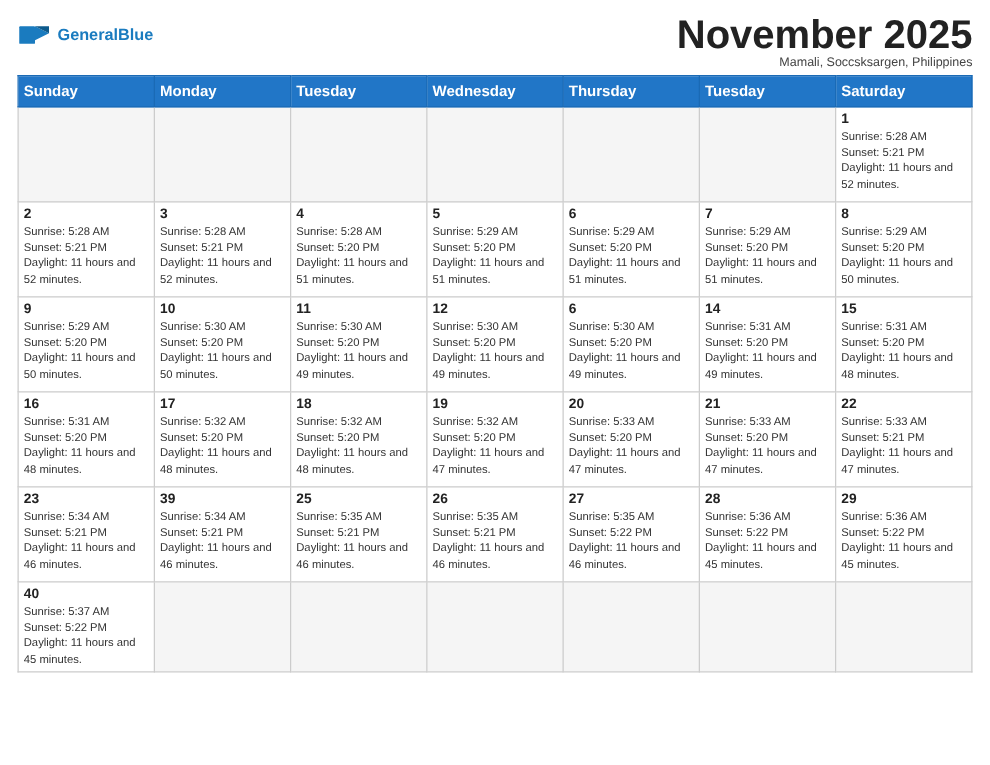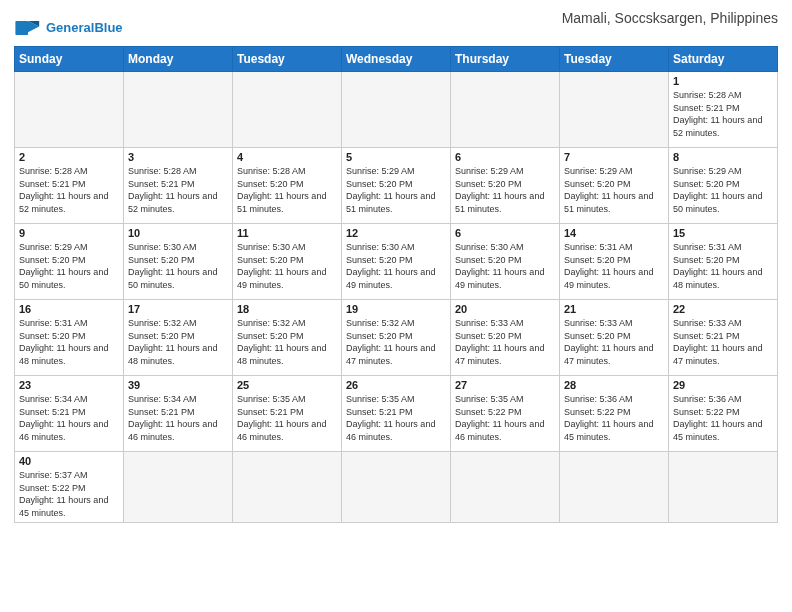--- a/index.html
+++ b/index.html
@@ -46,21 +46,21 @@
     .title-block {
       text-align: right;
     }
     .month-title {
       font-size: 32px;
       font-weight: bold;
       color: #222;
       line-height: 1.1;
     }
     .location {
-      font-size: 14px;
+      font-size: 10px;
       color: #444;
     }
     .calendar {
       flex: 1;
       border: 1px solid #ccc;
       border-collapse: collapse;
       width: 100%;
       table-layout: fixed;
     }
     .calendar th {
@@ -108,20 +108,21 @@
       <svg class="logo-icon" viewBox="0 0 40 40" xmlns="http://www.w3.org/2000/svg">
         <rect x="2" y="10" width="18" height="20" fill="#1a7bbf" rx="1"></rect>
         <polygon points="20,10 36,18 20,26" fill="#1a7bbf"></polygon>
         <polygon points="20,10 36,10 36,18" fill="#0d5a8c"></polygon>
       </svg>
       <div class="logo-text">
         <div><span>General</span><span style="color:#1a7bbf;font-weight:bold">Blue</span></div>
       </div>
     </div>
     <div class="title-block">
+      <div class="month-title">November 2025</div>
       <div class="location">Mamali, Soccsksargen, Philippines</div>
     </div>
   </div>
 
   <table class="calendar">
     <thead>
       <tr>
 
       <th>Sunday</th>
           <th>Monday</th>

